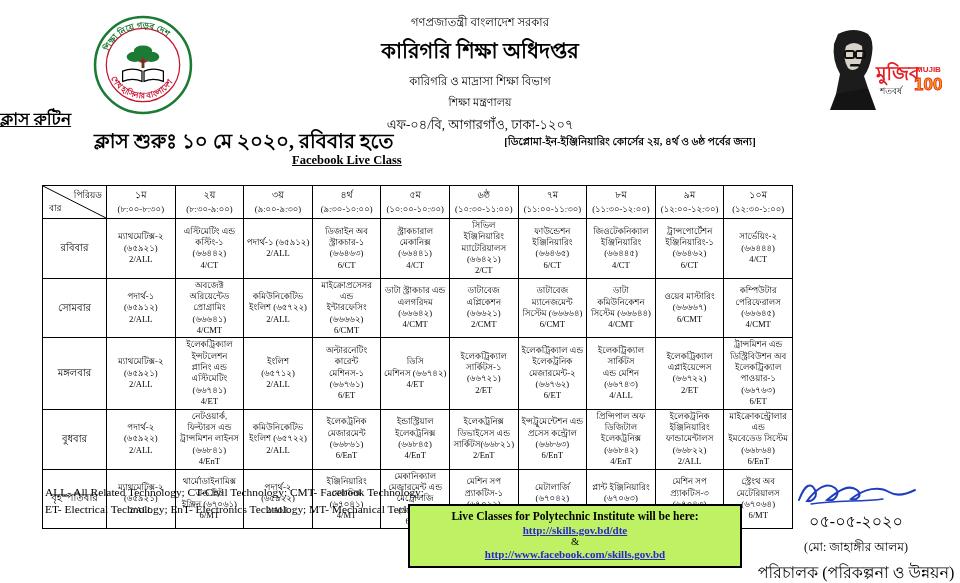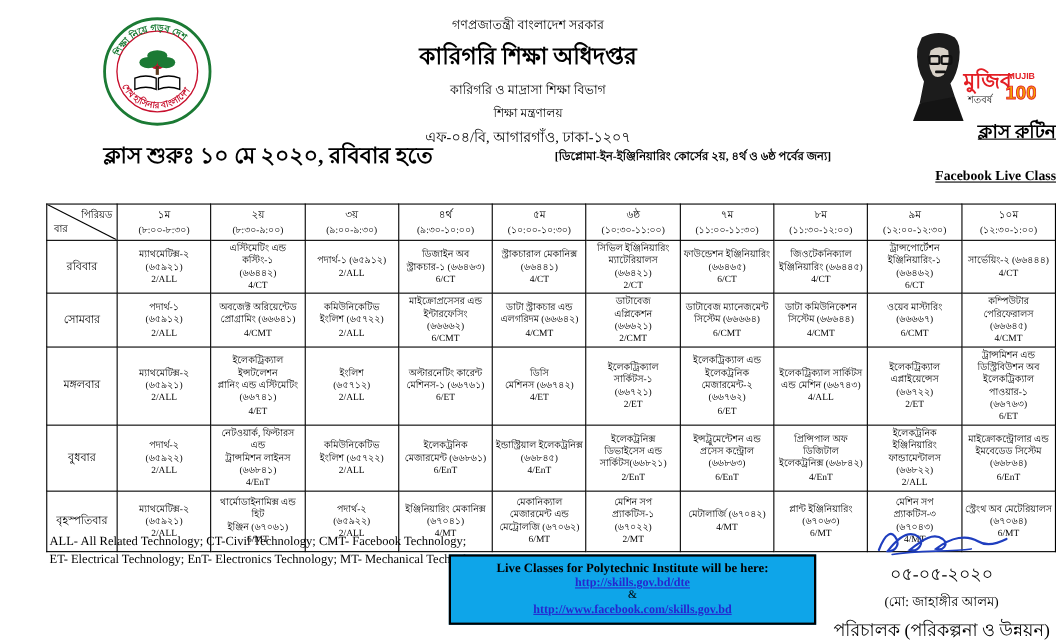--- a/index.html
+++ b/index.html
@@ -9,30 +9,30 @@
   
   .hdr-center{position:absolute;left:0;right:0;top:14px;text-align:center;}
   .hdr-gov{font-size:11.5px;}
   .hdr-org{font-size:21px;font-weight:bold;margin-top:2px;text-align:center;}
   .hdr-div{font-size:11.5px;margin-top:3px;}
   .hdr-min{font-size:11px;margin-top:2px;}
   .hdr-addr{font-size:13px;margin-top:2px;}
   .logo-left{position:absolute;left:92px;top:14px;width:102px;height:102px;}
   .logo-right{position:absolute;left:824px;top:24px;width:118px;height:86px;}
 
-  .doc-title{position:absolute;left:0;right:0;top:106px;text-align:right;
+  .doc-title{position:absolute;left:0;right:0;top:106px;text-align:left;
              font-size:17px;font-weight:bold;text-decoration:underline;}
   .start-note{position:absolute;left:94px;top:126px;font-size:20px;font-weight:bold;}
   .course-note{position:absolute;left:300px;right:0;top:134px;text-align:center;
                font-size:10.5px;font-weight:bold;}
-  .fb-live{position:absolute;left:292px;right:0;top:153px;text-align:right;
+  .fb-live{position:absolute;left:292px;right:0;top:153px;text-align:left;
            font-size:12.5px;font-weight:bold;text-decoration:underline;}
 
   
-  table.routine{position:absolute;left:42px;top:185px;width:918px;
+  table.routine{position:absolute;left:42px;top:185px;width:751px;
                 border-collapse:collapse;table-layout:fixed;}
   .routine col.daycol{width:64px;}
   .routine th,.routine td{border:1px solid #000;text-align:center;vertical-align:middle;
                 padding:1px 2px;font-weight:normal;}
   .routine thead tr{height:33px;}
   .routine tbody tr:nth-child(1){height:42px;}
   .routine tbody tr:nth-child(2){height:48px;}
   .routine tbody tr:nth-child(3){height:57px;}
   .routine tbody tr:nth-child(4){height:60px;}
   .routine tbody tr:nth-child(5){height:55px;}
@@ -41,21 +41,21 @@
   td.day{font-size:10px;}
   td.cell{font-size:8.6px;line-height:1.32;white-space:pre-line;}
   th.corner{position:relative;padding:0;}
   th.corner svg{position:absolute;left:0;top:0;width:100%;height:100%;}
   .c-top{position:absolute;top:2px;right:4px;font-size:9px;}
   .c-bot{position:absolute;bottom:2px;left:6px;font-size:9px;margin-top:45px;}
 
   
   .legend{position:absolute;left:45px;top:484px;font-size:11.4px;line-height:1.45;}
   .live-box{position:absolute;left:408px;top:504px;width:318px;border:2px solid #000;
-            text-align:center;padding:4px 6px 6px;background:#0ea5e9;}
+            text-align:center;padding:4px 6px 6px;background:#bef264;}
   .live-box .t{font-size:11.6px;font-weight:bold;}
   .live-box a{display:block;color:#2626cf;font-size:11px;text-decoration:underline;
               font-weight:bold;margin-top:1px;}
   .live-box .amp{font-size:10.5px;}
   .sig{position:absolute;left:756px;top:478px;width:200px;text-align:center;}
   .sig svg{display:block;margin:0 auto;}
   .sig .date{font-size:16px;margin-top:1px;}
   .sig .name{font-size:12px;margin-top:2px;}
   .sig .role{font-size:16px;margin-top:2px;}
 </style>

